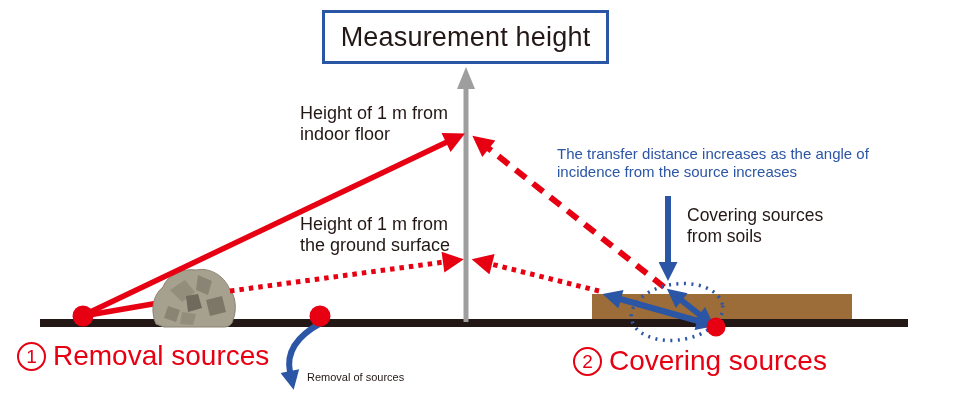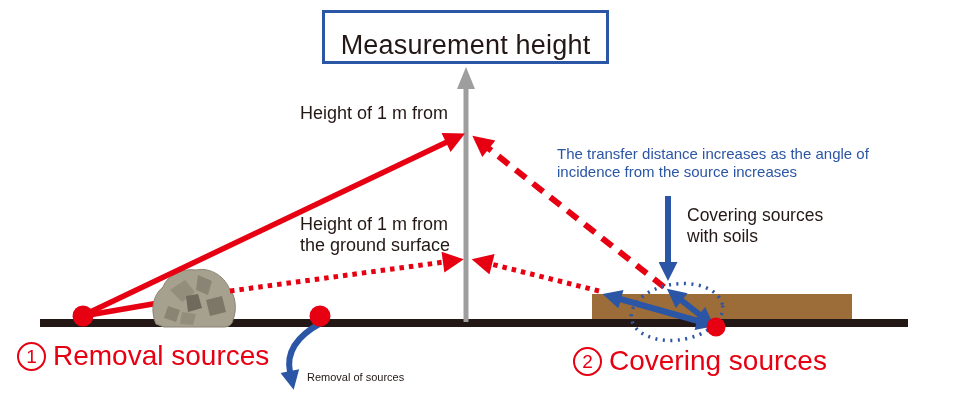--- a/index.html
+++ b/index.html
@@ -18,21 +18,21 @@
   .fill-gray{fill:var(--c-gray,#9e9e9e);}
   .fill-ground{fill:var(--c-ground,#231815);}
   .fill-soil{fill:var(--c-soil,#9c6d38);}
   marker path.red-head{fill:var(--c-red,#e60012);}
   marker path.blue-head{fill:var(--c-blue,#2b55a5);}
 
   
   .title-box{
     left:322px;top:10px;width:281px;height:48px;
     border:3px solid var(--c-blue,#2b55a5);background:#fff;
-    display:flex;align-items:flex-end;justify-content:center;
+    display:flex;align-items:center;justify-content:center;
     font-size:27px;letter-spacing:0.2px;
   }
 
   
   .note{line-height:1.18;white-space:nowrap;}
   .note-indoor{left:300px;top:103px;font-size:18px;}
   .note-ground{left:300px;top:214px;font-size:18px;}
   .note-transfer{left:557px;top:145px;font-size:15px;color:var(--c-blue,#2b55a5);}
   .note-covering{left:687px;top:205px;font-size:17.5px;}
   .note-removal{left:307px;top:371px;font-size:11px;}
@@ -104,34 +104,35 @@
     <circle class="fill-red" cx="320" cy="316" r="10.5"></circle>
     <circle class="fill-red" cx="716" cy="327" r="9.5"></circle>
   </svg>
 
   <div class="abs title-box">
     <span>Measurement height</span>
   </div>
 
   <div class="abs note note-indoor">
     <div>Height of 1 m from</div>
+    <div>indoor floor</div>
   </div>
   <div class="abs note note-ground">
     <div>Height of 1 m from</div>
     <div>the ground surface</div>
   </div>
 
   <div class="abs note note-transfer">
     <div>The transfer distance increases as the angle of</div>
     <div>incidence from the source increases</div>
   </div>
 
   <div class="abs note note-covering">
     <div>Covering sources</div>
-    <div>with soils</div>
+    <div>from soils</div>
   </div>
 
   <div class="abs note note-removal">
     <div>Removal of sources</div>
   </div>
 
   <div class="abs legend legend-distant">
     <span class="num-circle">1</span>
     <span>Removal sources</span>
   </div>

